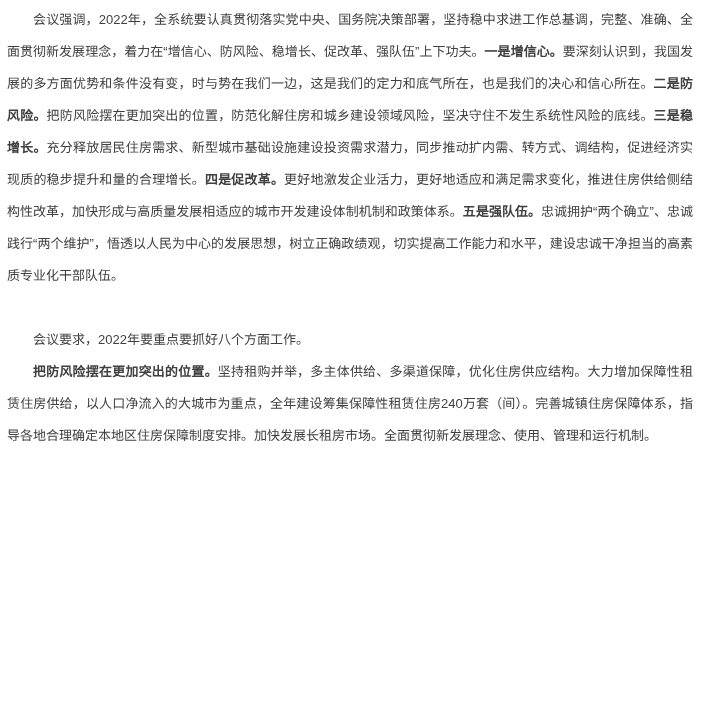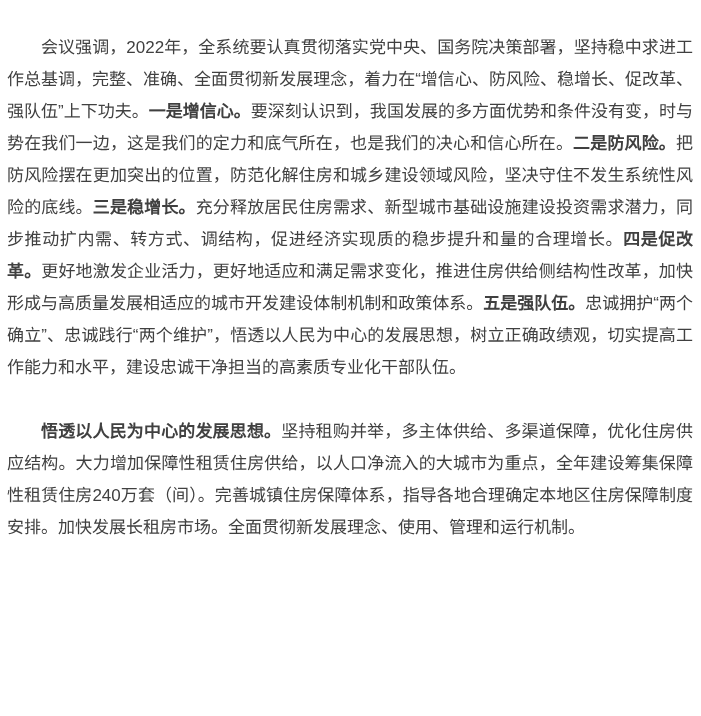--- a/index.html
+++ b/index.html
@@ -10,41 +10,41 @@
   .page {
     width: 701px;
     height: 716px;
     box-sizing: border-box;
     overflow: hidden;
     background: var(--bg-color, #ffffff);
     padding: 4px 8px 0 7px;
   }
   .article {
     font-family: "Liberation Sans", "DejaVu Sans", sans-serif;
-    font-size: 17px;
+    font-size: 13px;
     line-height: 32px;
     color: var(--text-color, #404040);
     text-align: justify;
     word-break: break-all;
-    margin-top: 28px;
   }
   .article p {
     margin: 0;
     text-indent: 2em;
   }
   .article p.gap-after {
     margin-bottom: 32px;
   }
   .article strong {
     font-weight: 700;
   }
 </style>
 </head>
 <body>
 
 <div class="page">
   <div class="article">
     <div id="paragraph-container">
         <p class="gap-after"><span>会议强调，2022年，全系统要认真贯彻落实党中央、国务院决策部署，坚持稳中求进工作总基调，完整、准确、全面贯彻新发展理念，着力在“增信心、防风险、稳增长、促改革、强队伍”上下功夫。</span><strong>一是增信心。</strong><span>要深刻认识到，我国发展的多方面优势和条件没有变，时与势在我们一边，这是我们的定力和底气所在，也是我们的决心和信心所在。</span><strong>二是防风险。</strong><span>把防风险摆在更加突出的位置，防范化解住房和城乡建设领域风险，坚决守住不发生系统性风险的底线。</span><strong>三是稳增长。</strong><span>充分释放居民住房需求、新型城市基础设施建设投资需求潜力，同步推动扩内需、转方式、调结构，促进经济实现质的稳步提升和量的合理增长。</span><strong>四是促改革。</strong><span>更好地激发企业活力，更好地适应和满足需求变化，推进住房供给侧结构性改革，加快形成与高质量发展相适应的城市开发建设体制机制和政策体系。</span><strong>五是强队伍。</strong><span>忠诚拥护“两个确立”、忠诚践行“两个维护”，悟透以人民为中心的发展思想，树立正确政绩观，切实提高工作能力和水平，建设忠诚干净担当的高素质专业化干部队伍。</span></p>
-        <p class=""><strong>悟透以人民为中心的发展思想。</strong><span>坚持租购并举，多主体供给、多渠道保障，优化住房供应结构。大力增加保障性租赁住房供给，以人口净流入的大城市为重点，全年建设筹集保障性租赁住房240万套（间）。完善城镇住房保障体系，指导各地合理确定本地区住房保障制度安排。加快发展长租房市场。全面贯彻新发展理念、使用、管理和运行机制。</span></p>
+        <p class=""><span>会议要求，2022年要重点要抓好八个方面工作。</span></p>
+        <p class=""><strong>把防风险摆在更加突出的位置。</strong><span>坚持租购并举，多主体供给、多渠道保障，优化住房供应结构。大力增加保障性租赁住房供给，以人口净流入的大城市为重点，全年建设筹集保障性租赁住房240万套（间）。完善城镇住房保障体系，指导各地合理确定本地区住房保障制度安排。加快发展长租房市场。全面贯彻新发展理念、使用、管理和运行机制。</span></p>
       </div>
   </div>
 </div>
 
 </body></html>

